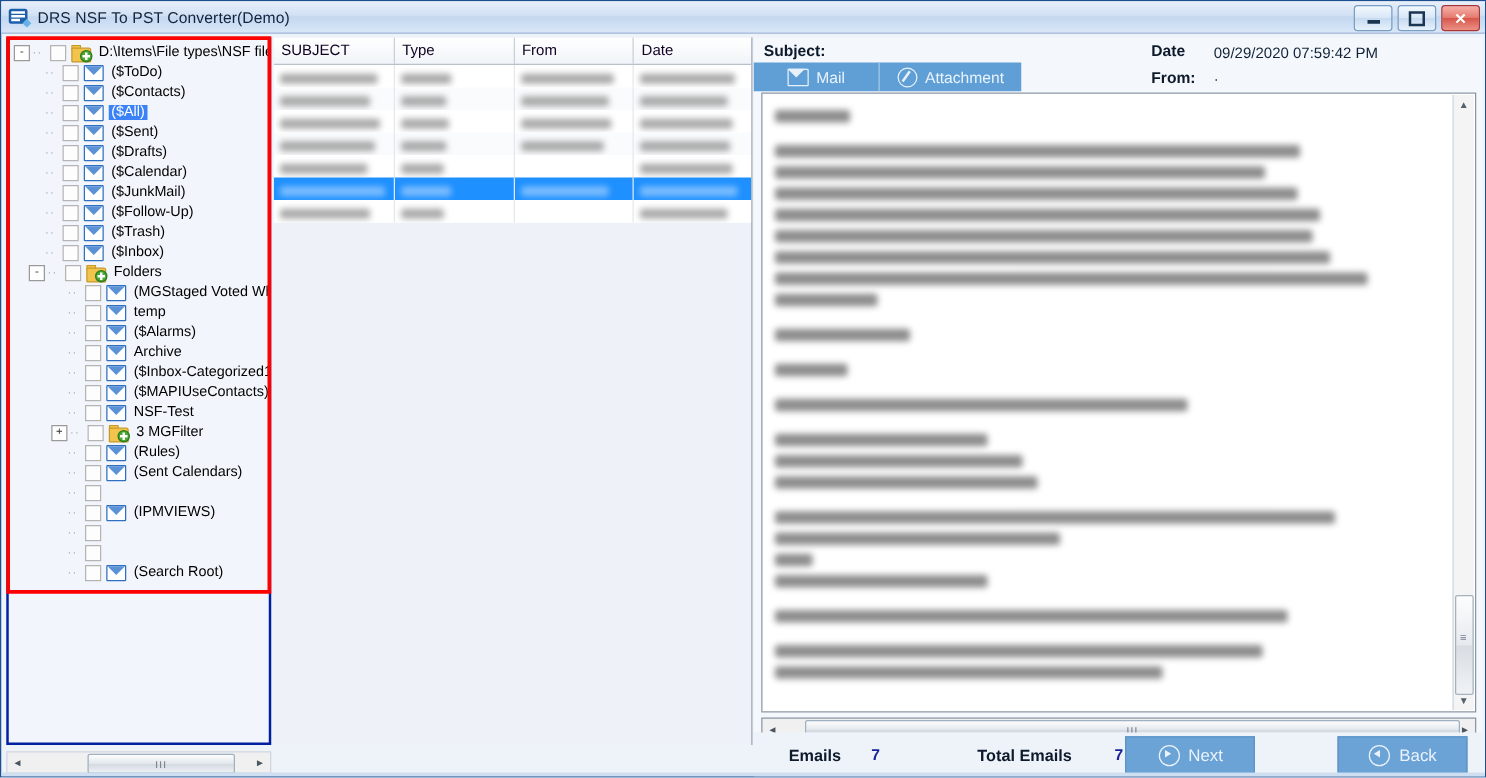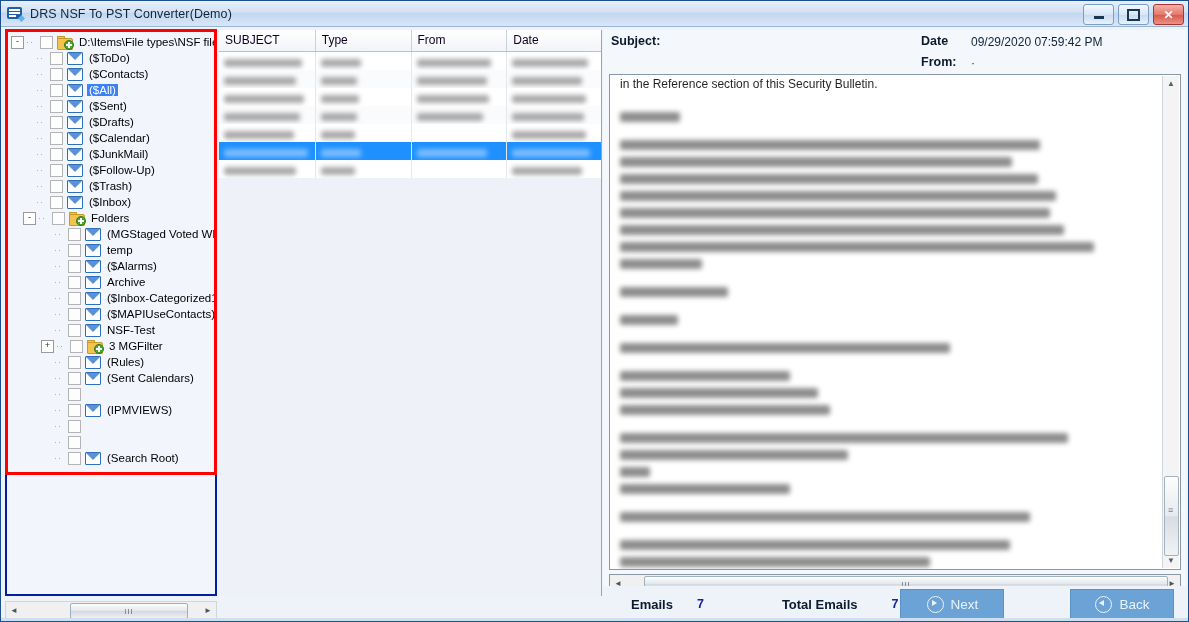--- a/index.html
+++ b/index.html
@@ -472,25 +472,34 @@
   </div>
 
   <div class="read-panel">
     <div class="meta">
       <div class="lbl lbl-subject">Subject:</div>
       <div class="lbl lbl-date">Date</div>
       <div class="val val-date">09/29/2020 07:59:42 PM</div>
       <div class="lbl lbl-from">From:</div>
       <div class="val val-from">·</div>
 
+      <div class="tabs">
+        <div class="tab active">
+          <span class="tabico mail"></span>
+          <span>Mail</span>
+        </div>
+        <div class="tab">
+          <span class="tabico clip"></span>
+          <span>Attachment</span>
+        </div>
+      </div>
     </div>
 
     <div class="body-wrap">
       <div class="body-inner" id="body-inner">
-          <div class="bline sharp" style="width: 300px; background: transparent; color: rgb(17, 17, 17); font-size: 12px; height: auto; filter: none;">in the Reference section of this Security Bulletin.</div>
           <div class="gap"></div>
           <div class="bline" style="width: 60px;"></div>
           <div class="gap"></div>
           <div class="bline" style="width: 420px;"></div>
           <div class="bline" style="width: 392px;"></div>
           <div class="bline" style="width: 418px;"></div>
           <div class="bline" style="width: 436px;"></div>
           <div class="bline" style="width: 430px;"></div>
           <div class="bline" style="width: 444px;"></div>
           <div class="bline" style="width: 474px;"></div>

